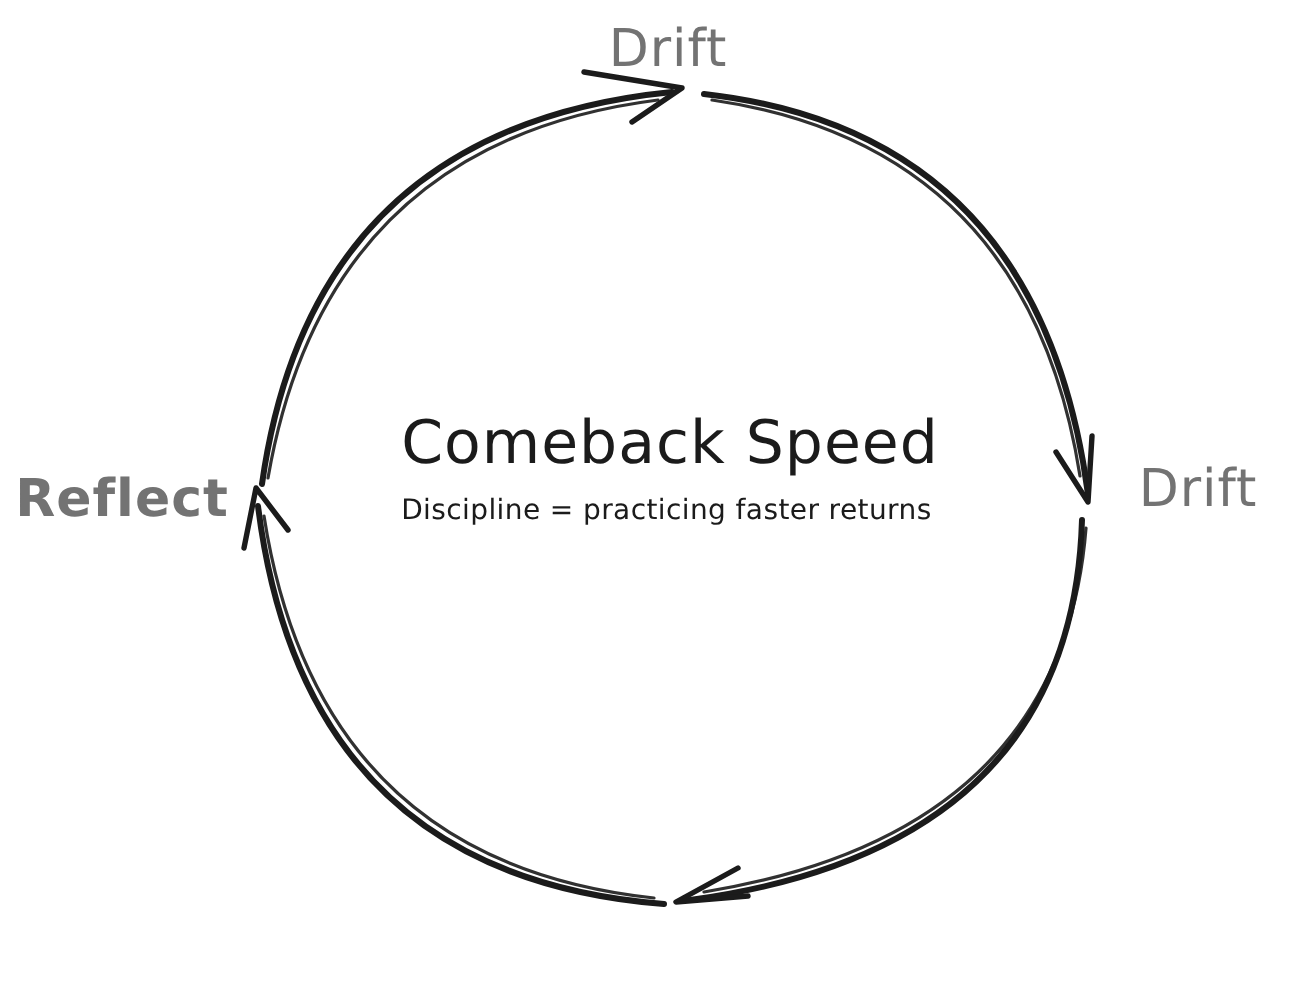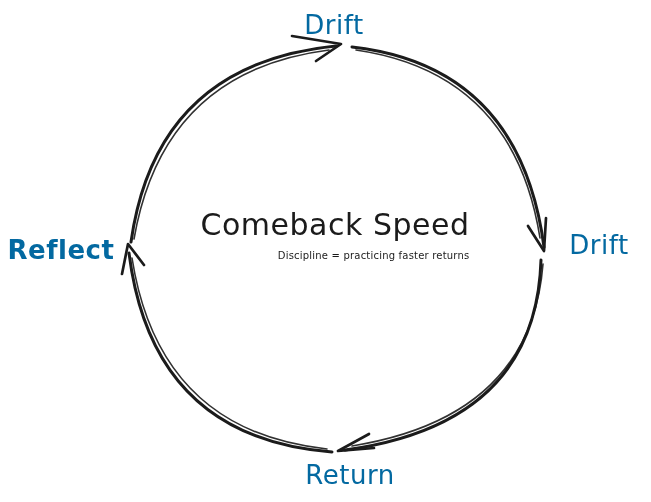--- a/index.html
+++ b/index.html
@@ -40,38 +40,38 @@
     stroke-linecap: round;
     stroke-linejoin: round;
   }
   .node-label {
     position: absolute;
     transform: translate(-50%, -50%);
     font-size: 26px;
     font-weight: 500;
     letter-spacing: 0.5px;
     white-space: nowrap;
-    color: #0369a1;
+    color: #737373;
   }
   .center-text {
     position: absolute;
     left: 335px;
     top: 234px;
     transform: translate(-50%, -50%);
-    text-align: right;
+    text-align: left;
     white-space: nowrap;
   }
   .center-title {
     font-size: 30px;
     font-weight: 500;
     letter-spacing: 0.5px;
     margin-bottom: 8px;
   }
   .center-subtitle {
-    font-size: 10px;
+    font-size: 14px;
     font-weight: 400;
     letter-spacing: 0.2px;
   }
   .label-drift   { left: 334px; top: 25px;  }
   .label-notice  { left: 599px; top: 245px; }
   .label-return  { left: 350px; top: 475px; }
   .label-reflect { left: 61px;  top: 250px; font-weight: bold; }
 </style>
 </head>
 <body>
@@ -94,21 +94,20 @@
 
     <path class="arc" d="M 332 452 Q 152 438 129 253" stroke="#1b1b1b"></path>
     <path class="arc-sketch" d="M 327 449 Q 159 431 132 258" stroke="#1b1b1b"></path>
     <path class="arrowhead" d="M 122 274 L 128 244 L 144 265" stroke="#1b1b1b"></path>
   </svg>
 
   <div class="node-label label-drift">Drift</div>
 
   <div class="node-label label-notice">Drift</div>
 
-  <div class="node-label label-return">Return</div>
 
   <div class="node-label label-reflect">Reflect</div>
 
   <div class="center-text">
     <div class="center-title">Comeback Speed</div>
     <div class="center-subtitle">Discipline = practicing faster returns</div>
   </div>
 
 </div>
 

